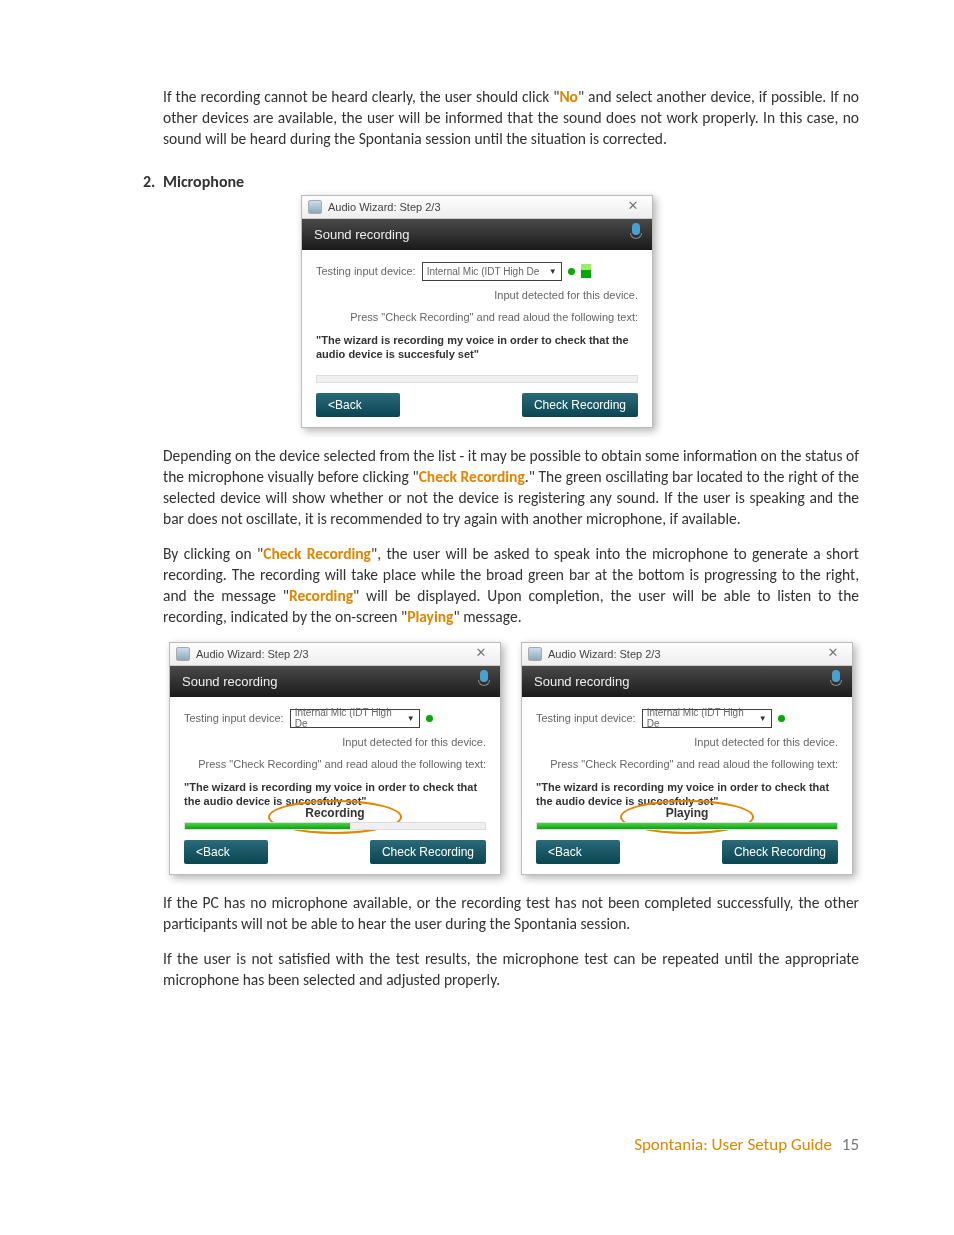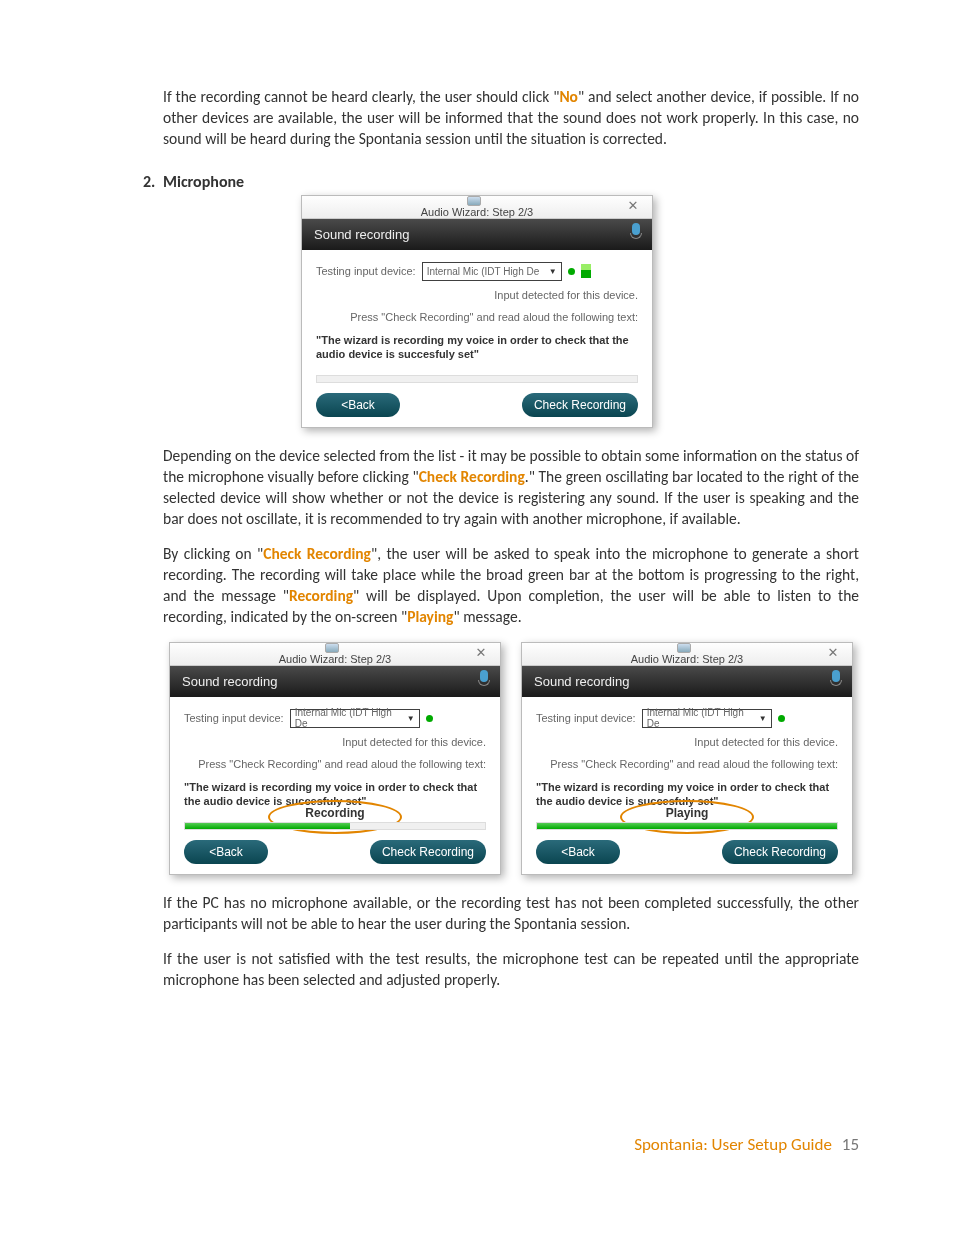--- a/index.html
+++ b/index.html
@@ -73,21 +73,20 @@
   }
   .dialog .titlebar {
     height: 22px;
     background: linear-gradient(#fefefe, #eee);
     border-bottom: 1px solid #ccc;
     display: flex;
     align-items: center;
     padding: 0 6px;
     position: relative;
     color: #444;
-    flex-direction: column;
   }
   .titlebar .ti-icon {
     width: 12px; height: 12px;
     border: 1px solid #aaa;
     border-radius: 2px;
     margin-right: 6px;
     background: linear-gradient(#cde, #8ab);
   }
   .titlebar .close {
     position: absolute;
@@ -183,25 +182,25 @@
     height: 100%;
     background: linear-gradient(#5c5, #0a0);
   }
   .button-row {
     display: flex;
     justify-content: space-between;
   }
   .btn {
     background: linear-gradient(#2a6a7a, #0a4550);
     color: #fff;
-    border-radius: 12px;
+    border-radius: 2px;
     padding: 5px 12px;
     font-size: 12px;
     min-width: 60px;
-    text-align: center;
+    text-align: left;
   }
   .status-badge {
     position: absolute;
     left: 50%;
     transform: translateX(-50%);
     bottom: 54px;
     font-weight: bold;
     font-size: 12px;
     color: #333;
   }

